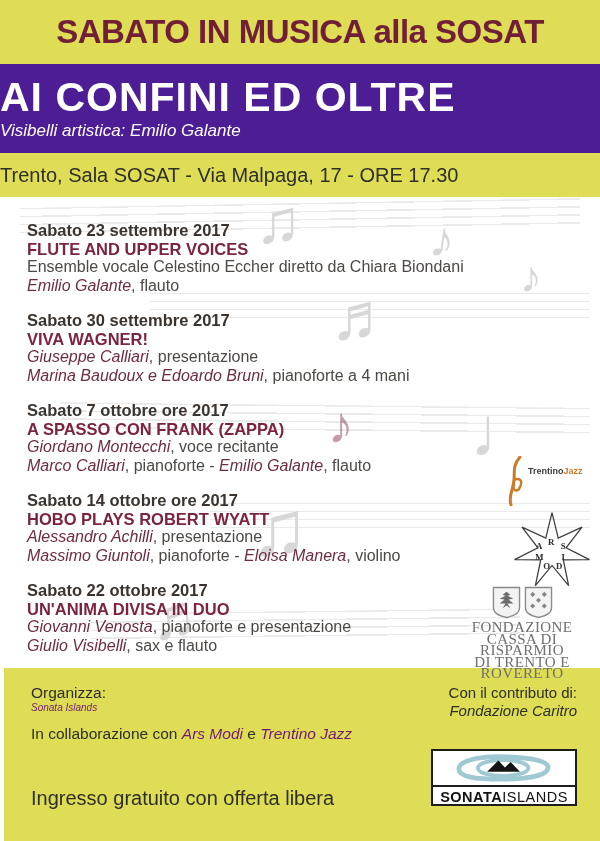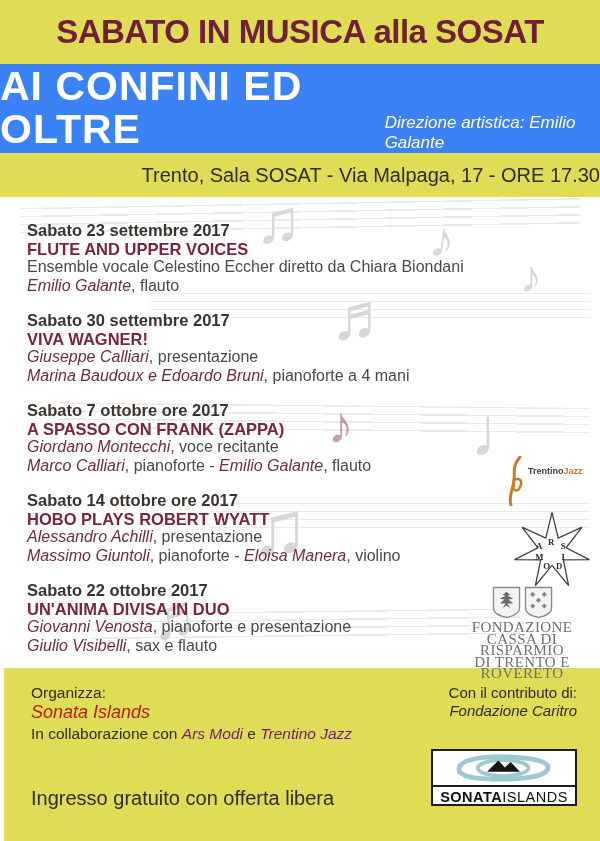--- a/index.html
+++ b/index.html
@@ -4,24 +4,24 @@
 <style>
   html,body{margin:0;padding:0;background:#ffffff;}
   .poster{
     position:relative;width:600px;height:841px;background:#fff;
     font-family:"Liberation Sans",sans-serif;overflow:hidden;
   }
   
   .band{width:100%;}
   .band-kicker{height:64px;background:#dfdc55;display:flex;align-items:center;justify-content:center;}
   .band-kicker h1{margin:0;font-size:33px;font-weight:bold;color:#701f37;letter-spacing:-0.5px;}
-  .band-title{height:89px;background:#3b82f6;color:#fff;display:flex;flex-direction:row;align-items:flex-end;justify-content:center;}
+  .band-title{height:89px;background:#4c1d95;color:#fff;display:flex;flex-direction:column;align-items:flex-start;justify-content:center;}
   .band-title h2{margin:0 0 2px 0;font-size:41px;font-weight:bold;letter-spacing:1px;line-height:1.05;}
   .band-title .subtitle{margin:0;font-style:italic;font-size:17px;font-weight:normal;}
-  .band-venue{height:44px;background:#dfdc55;display:flex;align-items:center;justify-content:flex-end;}
+  .band-venue{height:44px;background:#dfdc55;display:flex;align-items:center;justify-content:flex-start;}
   .band-venue p{margin:0;font-size:20px;color:#2e2f27;}
   
   .content{position:absolute;top:197px;left:0;width:600px;height:471px;background:#fff;}
   .music-bg{position:absolute;inset:0;z-index:0;pointer-events:none;}
   .staff{position:absolute;height:30px;opacity:.55;
     background:repeating-linear-gradient(to bottom,#d9d9d9 0 1.5px,transparent 1.5px 8px);}
   .note{position:absolute;color:#d7d7d7;line-height:1;user-select:none;}
   .note.maroon{color:#9b5e70;opacity:.6;}
   .program{position:relative;z-index:1;padding:24px 0 0 27px;width:450px;}
   .event-block{margin-bottom:16px;}
@@ -34,21 +34,21 @@
   .logo-tj{position:absolute;left:503px;top:259px;width:92px;height:52px;}
   .logo-tj .wordmark{position:absolute;left:25px;top:10px;font-size:9px;font-weight:bold;color:#3a3a3a;letter-spacing:0;white-space:nowrap;}
   .logo-tj .wordmark .jazz{color:#cd7a28;}
   .logo-star{position:absolute;left:506px;top:314px;width:92px;height:80px;}
   .logo-fond{position:absolute;left:447px;top:389px;width:150px;text-align:center;}
   .logo-fond .shields{display:flex;justify-content:center;gap:3px;margin-bottom:3px;}
   .logo-fond .flines{font-family:"Liberation Serif",serif;font-size:15px;line-height:11.5px;color:#6f6f6f;letter-spacing:.4px;}
   
   .footer{position:absolute;top:668px;left:4px;width:600px;height:173px;background:#dfdc55;}
   .org-label{position:absolute;left:27px;top:16px;font-size:15.5px;color:#2e2f27;}
-  .org-name{position:absolute;left:27px;top:34px;font-size:18px;font-style:italic;color:#b91c1c;}
+  .org-name{position:absolute;left:27px;top:34px;font-size:10px;font-style:italic;color:#701a75;}
   .collab{position:absolute;left:27px;top:57px;font-size:15.5px;color:#2e2f27;}
   .collab .name{color:#701a75;}
   .admission{position:absolute;left:27px;top:119px;font-size:20px;color:#2e2f27;}
   .contrib-label{position:absolute;right:27px;top:16px;font-size:15px;color:#2e2f27;text-align:right;}
   .contrib-name{position:absolute;right:27px;top:34px;font-size:15px;font-style:italic;color:#2e2f27;text-align:right;}
   .sonata-box{position:absolute;left:427px;top:81px;width:146px;height:57px;background:#ffffff;border:2px solid #1d1d1d;box-sizing:border-box;}
   .island-area{height:34px;border-bottom:2px solid #1d1d1d;display:flex;align-items:center;justify-content:center;}
   .sonata-text{height:19px;display:flex;align-items:center;justify-content:center;
     font-size:14.5px;color:#111;letter-spacing:.5px;white-space:nowrap;}
   .sonata-text .b1{font-weight:bold;}
@@ -56,21 +56,21 @@
 </head>
 <body>
 
 <div class="poster">
 
   <div class="band band-kicker">
     <h1>SABATO IN MUSICA alla SOSAT</h1>
   </div>
   <div class="band band-title">
     <h2>AI CONFINI ED OLTRE</h2>
-    <p class="subtitle">Direzione artistica: Emilio Galante</p>
+    <p class="subtitle">Visibelli artistica: Emilio Galante</p>
   </div>
   <div class="band band-venue">
     <p>Trento, Sala SOSAT - Via Malpaga, 17 - ORE 17.30</p>
   </div>
 
   <div class="content">
 
     <div class="music-bg">
       <div class="staff" style="top:6px;left:20px;width:560px;transform:rotate(-1deg);"></div>
       <div class="staff" style="top:96px;left:150px;width:440px;"></div>

